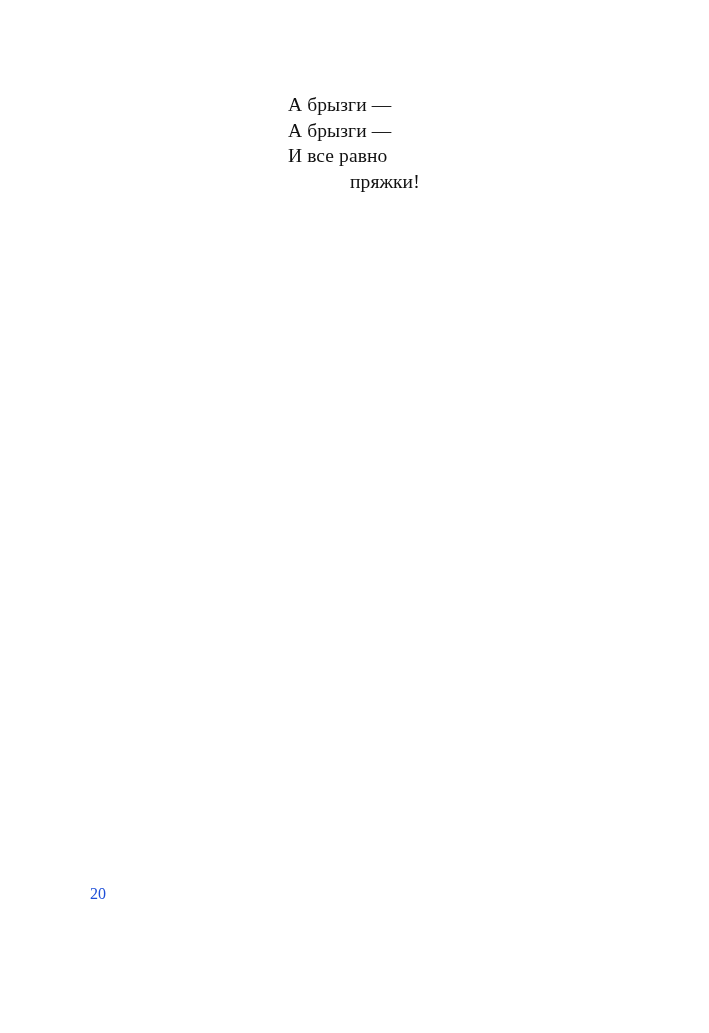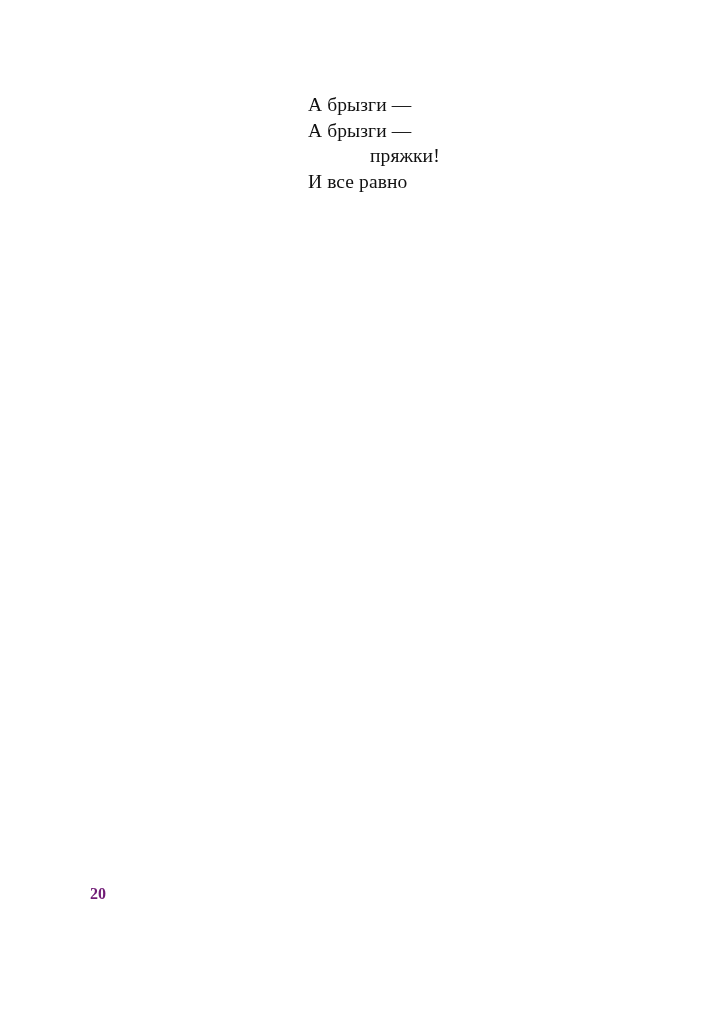--- a/index.html
+++ b/index.html
@@ -11,51 +11,51 @@
     position: relative;
     width: 709px;
     height: 1033px;
     background: #ffffff;
     overflow: hidden;
     font-family: "Liberation Serif", "DejaVu Serif", serif;
     color: #111111;
   }
   .poem {
     position: absolute;
-    left: 308px;
+    left: 288px;
     top: 92px;
     width: 360px;
   }
   .verse-line {
     font-size: 19.5px;
     line-height: 25.6px;
     white-space: pre;
     color: #111111;
     letter-spacing: 0.1px;
   }
   .verse-line.indent {
     padding-left: 62px;
   }
   .folio {
     position: absolute;
     left: 90px;
     top: 885px;
     font-size: 16px;
-    font-weight: bold;
-    color: #701a75;
+    font-weight: normal;
+    color: #1d4ed8;
     font-family: "Liberation Serif", "DejaVu Serif", serif;
   }
 </style>
 </head>
 <body>
 
 <div class="page">
 
   <div class="poem">
     <div class="verse-line">А брызги —</div>
     <div class="verse-line">А брызги —</div>
+    <div class="verse-line">И все равно</div>
     <div class="verse-line indent">пряжки!</div>
-    <div class="verse-line">И все равно</div>
   </div>
 
   <div class="folio">20</div>
 
 </div>
 
 </body></html>

